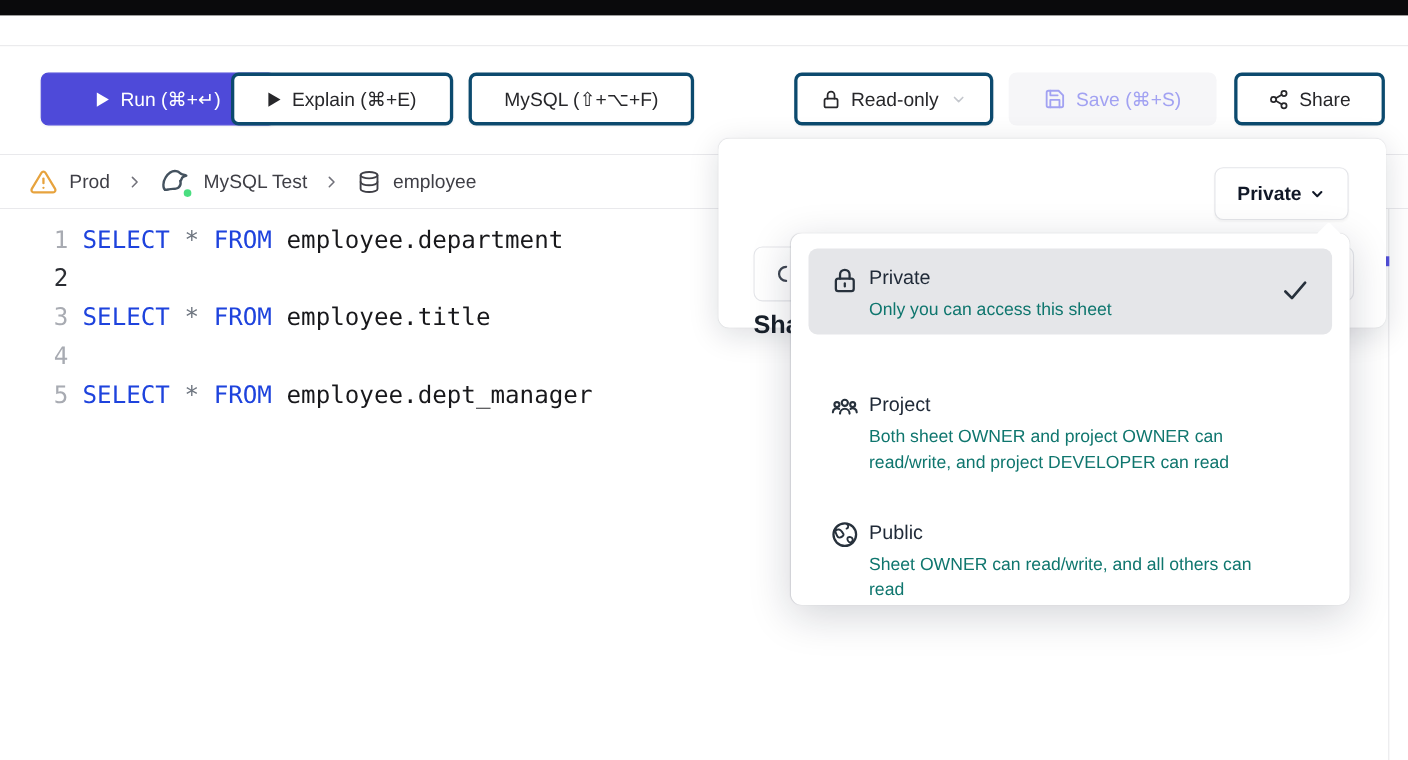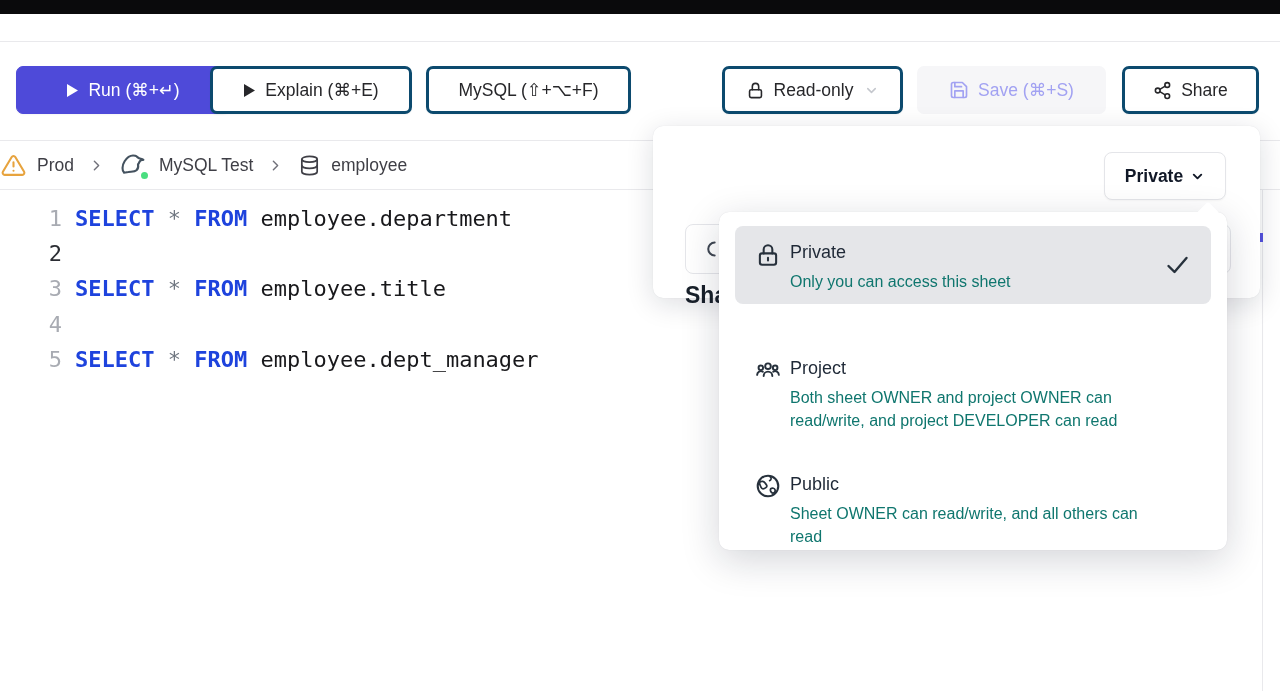--- a/index.html
+++ b/index.html
@@ -14,45 +14,45 @@
   .hl-bc-bottom { top: 189px; }
   .vline-right { position: absolute; left: 1262px; top: 140px; width: 1px; height: 551px; background: #e9e9ec; }
   .hidden-frag { position: absolute; left: 1256px; top: 233px; width: 7px; height: 9px; background: #5552e0; z-index: 2; }
 
   
   .btn { position: absolute; top: 66px; height: 48px; display: flex; align-items: center;
     justify-content: center; gap: 9px; border-radius: 7px; font-size: 17.5px;
     background: #fff; border: 3px solid #0c4a6e; box-shadow: 0 1px 2px rgba(0,0,0,.04);
     color: #27272a; cursor: pointer; white-space: nowrap; }
   .btn svg { flex: 0 0 auto; }
-  .btn-run { left: 16px; width: 214px; background: #4e4ad9; border: 1px solid #4e4ad9; color: #fff; font-weight: 500; }
+  .btn-run { left: 37px; width: 214px; background: #4e4ad9; border: 1px solid #4e4ad9; color: #fff; font-weight: 500; }
   .btn-explain { left: 210px; width: 202px; }
   .btn-format { left: 426px; width: 205px; }
   .btn-readonly { left: 722px; width: 181px; }
   .btn-save { left: 917px; width: 189px; background: #f6f6f8; border: none; box-shadow: none; color: #a2a2f2; }
   .btn-share { left: 1122px; width: 137px; }
   .chev-muted { color: #c4c7cd; margin-left: 2px; }
 
   
   .breadcrumb { position: absolute; top: 141px; left: 0; width: 1280px; height: 48px; background: #fff;
-    display: flex; align-items: center; gap: 14px; font-size: 17.5px; color: #3f3f46; }
+    display: flex; align-items: center; padding-left: 26px; gap: 14px; font-size: 17.5px; color: #3f3f46; }
   .bc-sep { display: flex; align-items: center; color: #9ca3af; }
   .bc-item { display: flex; align-items: center; gap: 10px; cursor: pointer; }
   .dolphin-wrap { position: relative; width: 30px; height: 30px; }
   .status-dot { position: absolute; right: -1px; bottom: -1px; width: 11px; height: 11px;
     border-radius: 50%; background: #4ade80; border: 2px solid #fff; }
 
   
   .editor { position: absolute; top: 201px; left: 0; width: 650px;
     font-family: "DejaVu Sans Mono", monospace; font-size: 22px; }
   .code-line { display: flex; height: 35.2px; align-items: center; }
   .ln { width: 62px; text-align: right; color: #a8abb2; flex: 0 0 auto; }
   .ln.active { color: #2b2d33; }
   .code { margin-left: 13px; white-space: pre; }
-  .tk-kw { color: #1e43dd; font-weight: bold; }
+  .tk-kw { color: #1e43dd; }
   .tk-op { color: #6f7680; }
   .tk-id { color: #18181b; }
 
   
   .share-popover { position: absolute; left: 653px; top: 126px; width: 607px; height: 172px;
     background: #fff; border-radius: 10px; box-shadow: 0 6px 28px rgba(15,23,42,.14), 0 0 1px rgba(15,23,42,.12);
     z-index: 10; }
   .share-title { position: absolute; left: 32px; top: 156px; font-size: 23px; font-weight: 700; color: #18202a; }
   .link-access-label { position: absolute; right: 172px; top: 162px; font-size: 17.5px; color: #18202a; }
   .access-dropdown { position: absolute; right: 34px; top: 26px; width: 122px; height: 48px;

